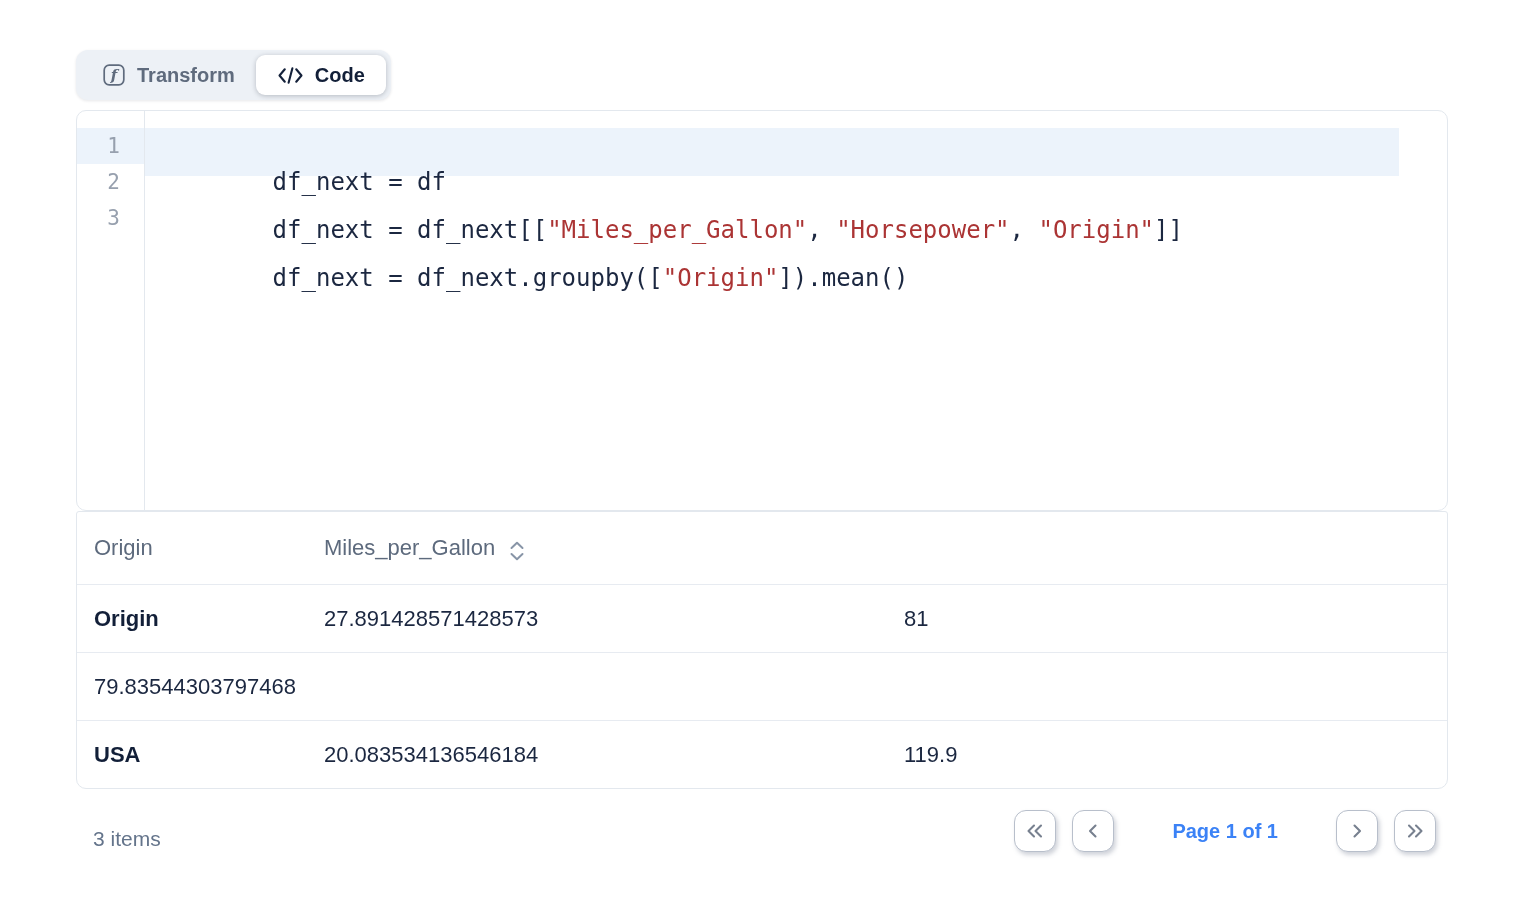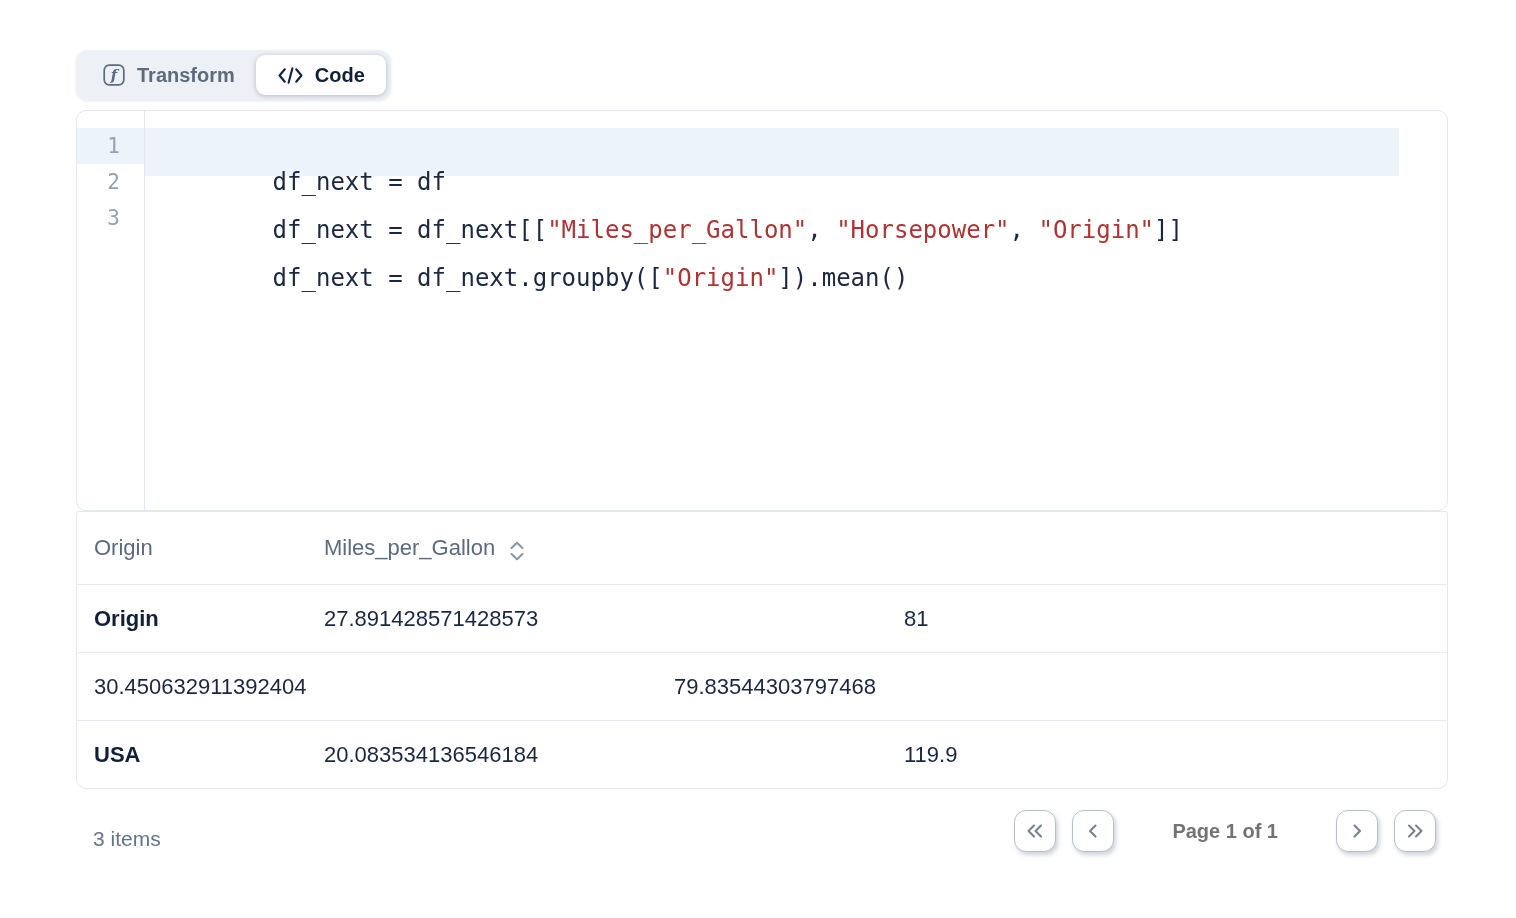--- a/index.html
+++ b/index.html
@@ -39,21 +39,21 @@
   .origin{font-weight:700;color:#121f38;}
 
   
   .pager{display:flex;align-items:center;height:84px;padding-left:17px;}
   .items{color:#64748b;font-size:21px;margin-top:16px;}
   .controls{margin-left:auto;display:flex;align-items:center;padding-right:12px;}
   .pbtn{width:42px;height:42px;box-sizing:border-box;border:1.5px solid #b8bfcb;border-radius:12px;
         background:#fff;display:flex;align-items:center;justify-content:center;padding:0;
         box-shadow:2px 3px 4px rgba(120,130,150,.35);cursor:pointer;}
   .pbtn + .pbtn{margin-left:16px;}
-  .plabel{margin:0 58px;font-size:20px;font-weight:600;color:#737373;}
+  .plabel{margin:0 58px;font-size:20px;font-weight:600;color:#3b82f6;}
   svg{display:block;}
 </style>
 </head>
 <body>
 
 <div class="app">
 
   
   <div class="tabbar">
     <div class="tab transform">
@@ -113,21 +113,20 @@
         </span>
       </div>
     </div>
 
     <div class="trow">
       <div class="cell c1 origin">Origin</div>
       <div class="cell c2">27.891428571428573</div>
       <div class="cell c3">81</div>
     </div>
     <div class="trow">
-      <div class="cell c2">30.450632911392404</div>
       <div class="cell c3">79.83544303797468</div>
     </div>
     <div class="trow">
       <div class="cell c1 origin">USA</div>
       <div class="cell c2">20.083534136546184</div>
       <div class="cell c3">119.9</div>
     </div>
   </div>
 
   

